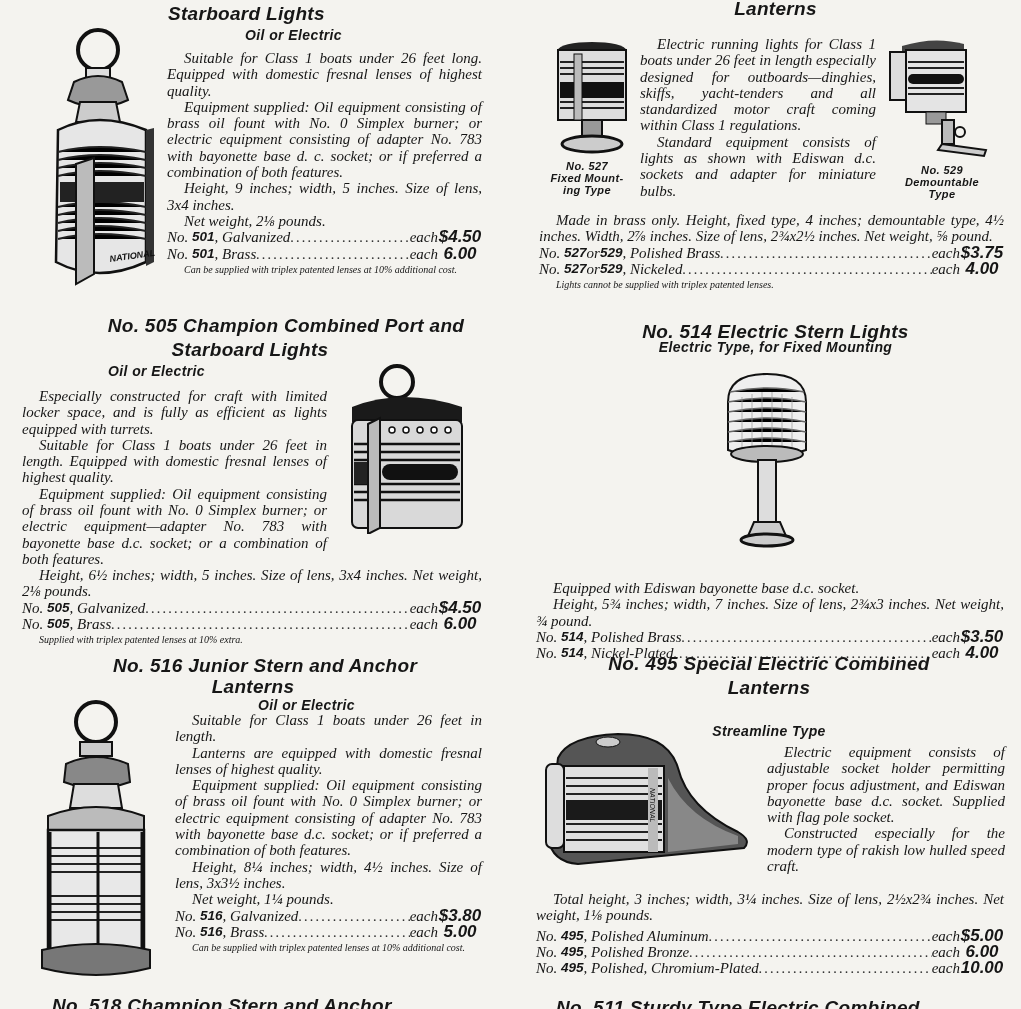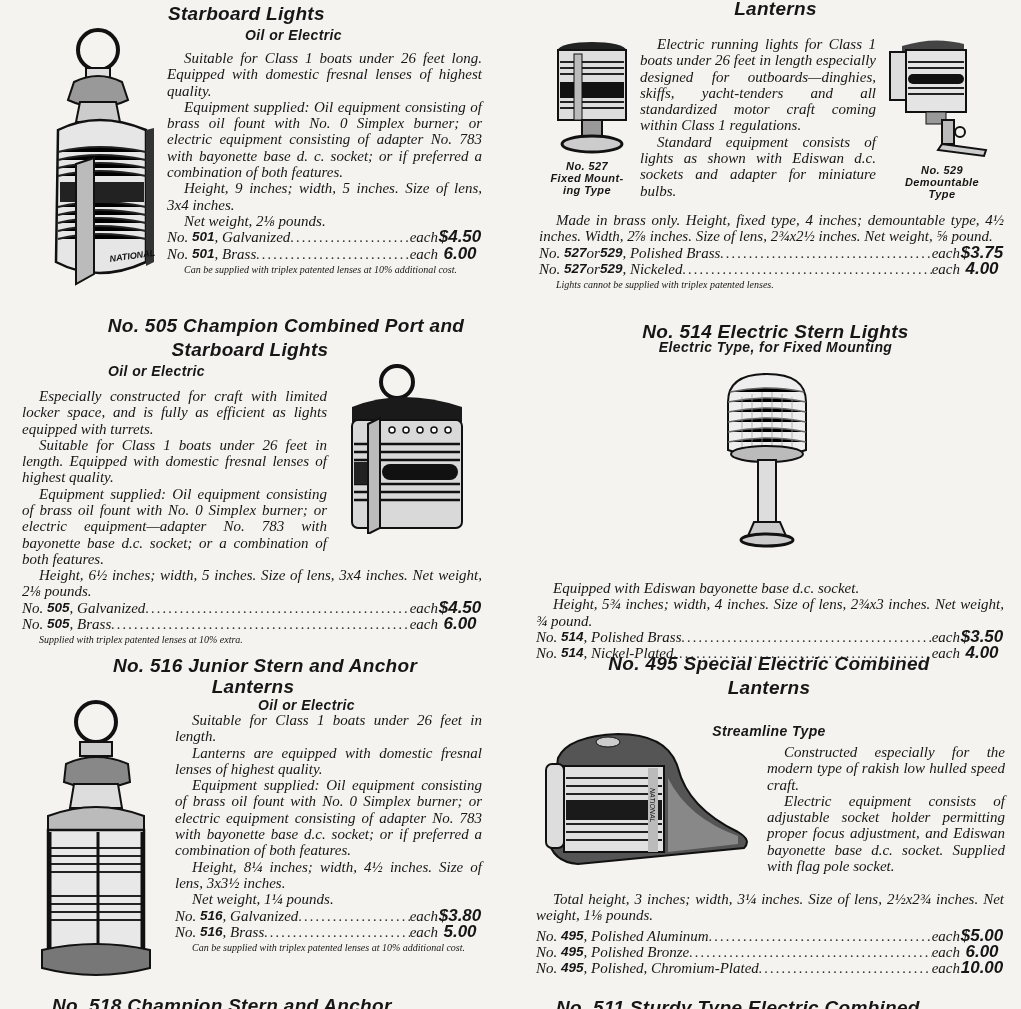--- a/index.html
+++ b/index.html
@@ -248,21 +248,21 @@
       </g>
       <ellipse cx="45" cy="82" rx="36" ry="8" fill="#bbb" stroke="#111" stroke-width="2"></ellipse>
       <rect x="36" y="88" width="18" height="66" fill="#ddd" stroke="#111" stroke-width="2"></rect>
       <path d="M32 150 L58 150 L64 164 L26 164 Z" fill="#ccc" stroke="#111" stroke-width="2"></path>
       <ellipse cx="45" cy="168" rx="26" ry="6" fill="#ccc" stroke="#111" stroke-width="3"></ellipse>
     </svg>
   </div>
 
   <div class="abs txt" style="left:536px;top:580px;width:468px;">
     <p>Equipped with Ediswan bayonette base d.c. socket.</p>
-    <p>Height, 5¾ inches; width, 4 inches. Size of lens, 2¾x3 inches. Net weight, ¾ pound.</p>
+    <p>Height, 5¾ inches; width, 7 inches. Size of lens, 2¾x3 inches. Net weight, ¾ pound.</p>
     <div class="price">
       <span>No.</span>&nbsp;<b>514</b><span>, Polished Brass</span><span class="d"></span><span>each</span><span class="amt">$3.50</span>
     </div>
     <div class="price">
       <span>No.</span>&nbsp;<b>514</b><span>, Nickel-Plated</span><span class="d"></span><span>each</span><span class="amt">4.00</span>
     </div>
   </div>
 
   <div class="abs h1" style="left:530px;width:478px;top:652px;">No. 495 Special Electric Combined</div>
   <div class="abs h1" style="left:530px;width:478px;top:676px;">Lanterns</div>
@@ -283,22 +283,22 @@
           <line x1="28" y1="112" x2="124" y2="112"></line>
       </g>
       <rect x="28" y="72" width="96" height="20" fill="#1a1a1a"></rect>
       <rect x="110" y="40" width="10" height="84" fill="#bbb"></rect>
       <text x="112" y="60" font-size="7" font-family="Liberation Sans, sans-serif" fill="#111" transform="rotate(90 112 60)">NATIONAL</text>
       <path d="M130 50 Q150 90 200 108 L200 116 L130 124 Z" fill="#888"></path>
     </svg>
   </div>
 
   <div class="abs txt" style="left:767px;top:744px;width:238px;">
+    <p>Electric equipment consists of adjustable socket holder permitting proper focus adjustment, and Ediswan bayonette base d.c. socket. Supplied with flag pole socket.</p>
     <p>Constructed especially for the modern type of rakish low hulled speed craft.</p>
-    <p>Electric equipment consists of adjustable socket holder permitting proper focus adjustment, and Ediswan bayonette base d.c. socket. Supplied with flag pole socket.</p>
   </div>
 
   <div class="abs txt" style="left:536px;top:891px;width:468px;">
     <p>Total height, 3 inches; width, 3¼ inches. Size of lens, 2½x2¾ inches. Net weight, 1⅛ pounds.</p>
     <div style="height:4px"></div>
     <div class="price">
       <span>No.</span>&nbsp;<b>495</b><span>, Polished Aluminum</span><span class="d"></span><span>each</span><span class="amt">$5.00</span>
     </div>
     <div class="price">
       <span>No.</span>&nbsp;<b>495</b><span>, Polished Bronze</span><span class="d"></span><span>each</span><span class="amt">6.00</span>

